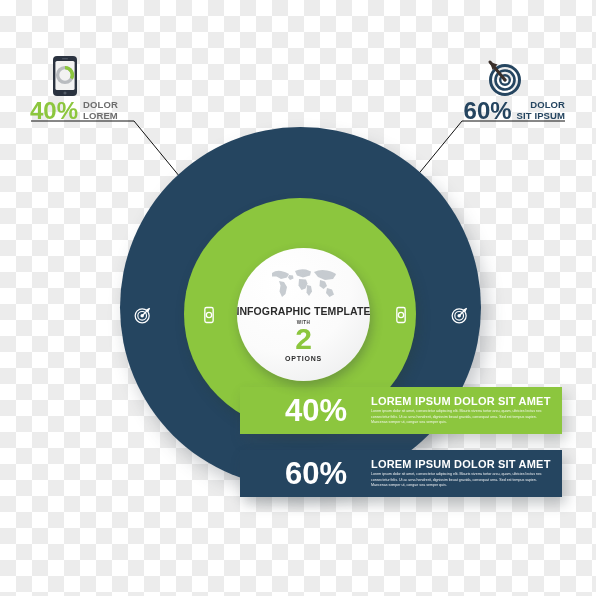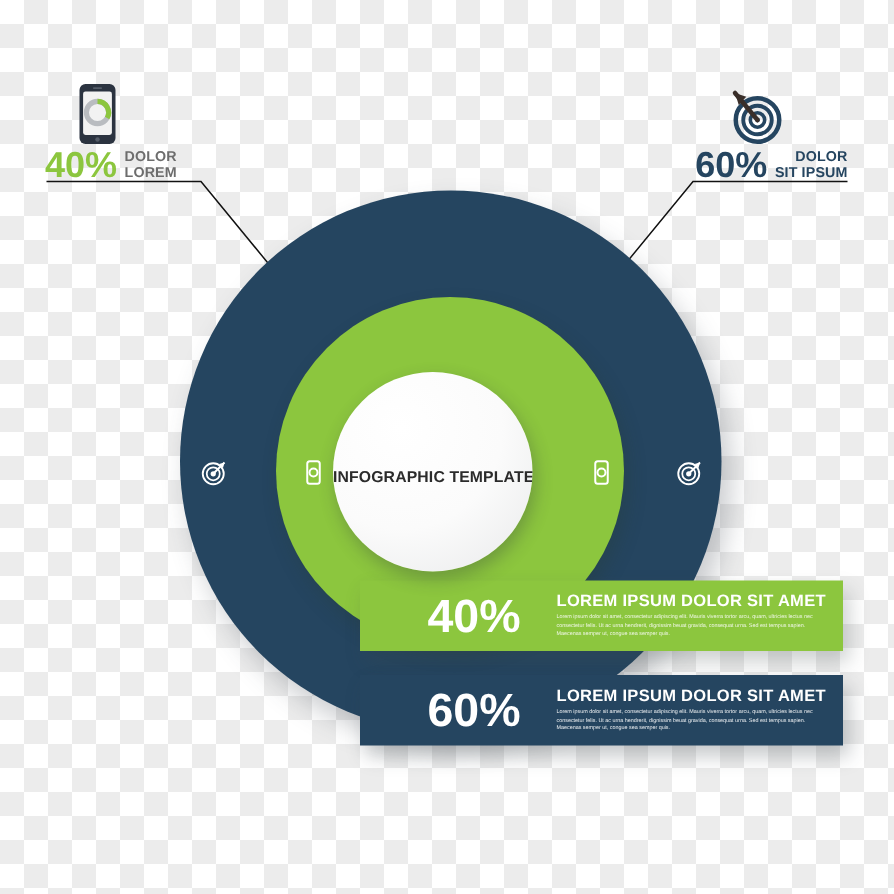--- a/index.html
+++ b/index.html
@@ -49,28 +49,29 @@
     left: 184px;
     top: 198px;
     width: 232px;
     height: 232px;
     border-radius: 50%;
     background: #8cc63e;
     box-shadow: 3px 6px 12px rgba(40,60,40,0.25);
   }
   .core {
     position: absolute;
-    left: 222px;
+    left: 237px;
     top: 248px;
     width: 133px;
     height: 133px;
     border-radius: 50%;
     background: radial-gradient(circle at 34% 28%, #ffffff 0%, #fbfbfb 52%, #e8e9ea 100%);
     box-shadow: 2px 5px 11px rgba(40,50,60,0.30);
     display: flex;
+    flex-direction: column;
     align-items: center;
     justify-content: flex-start;
     overflow: hidden;
     text-align: center;
   }
   .core-map {
     margin-top: 17px;
     width: 80px;
     height: 34px;
     opacity: 0.55;

